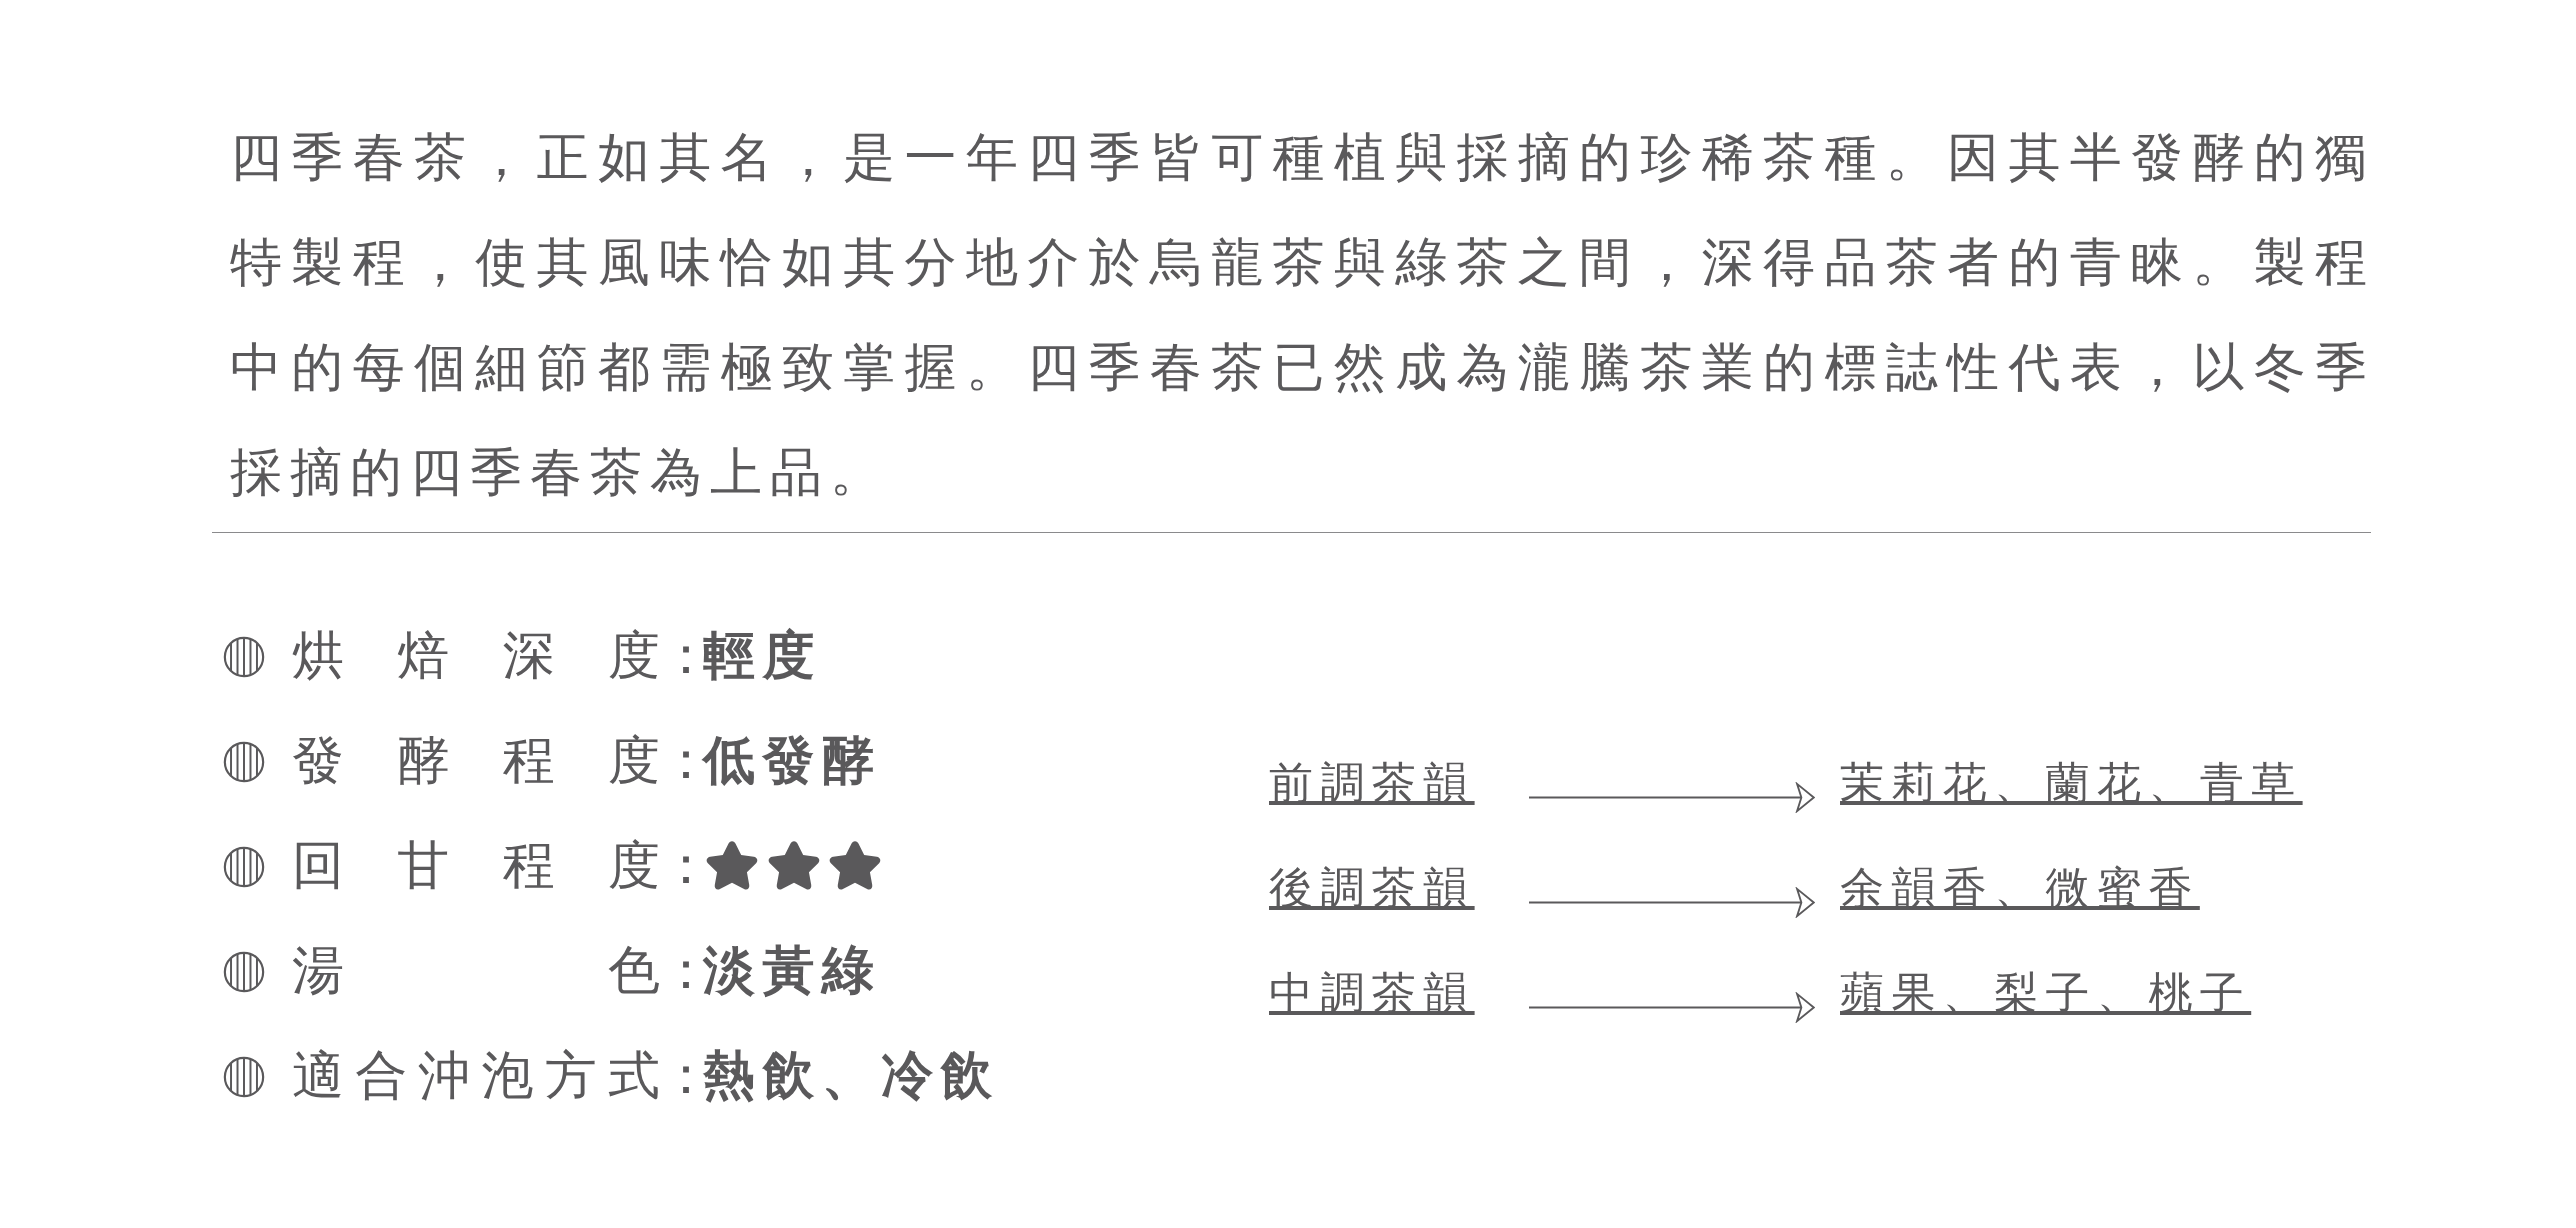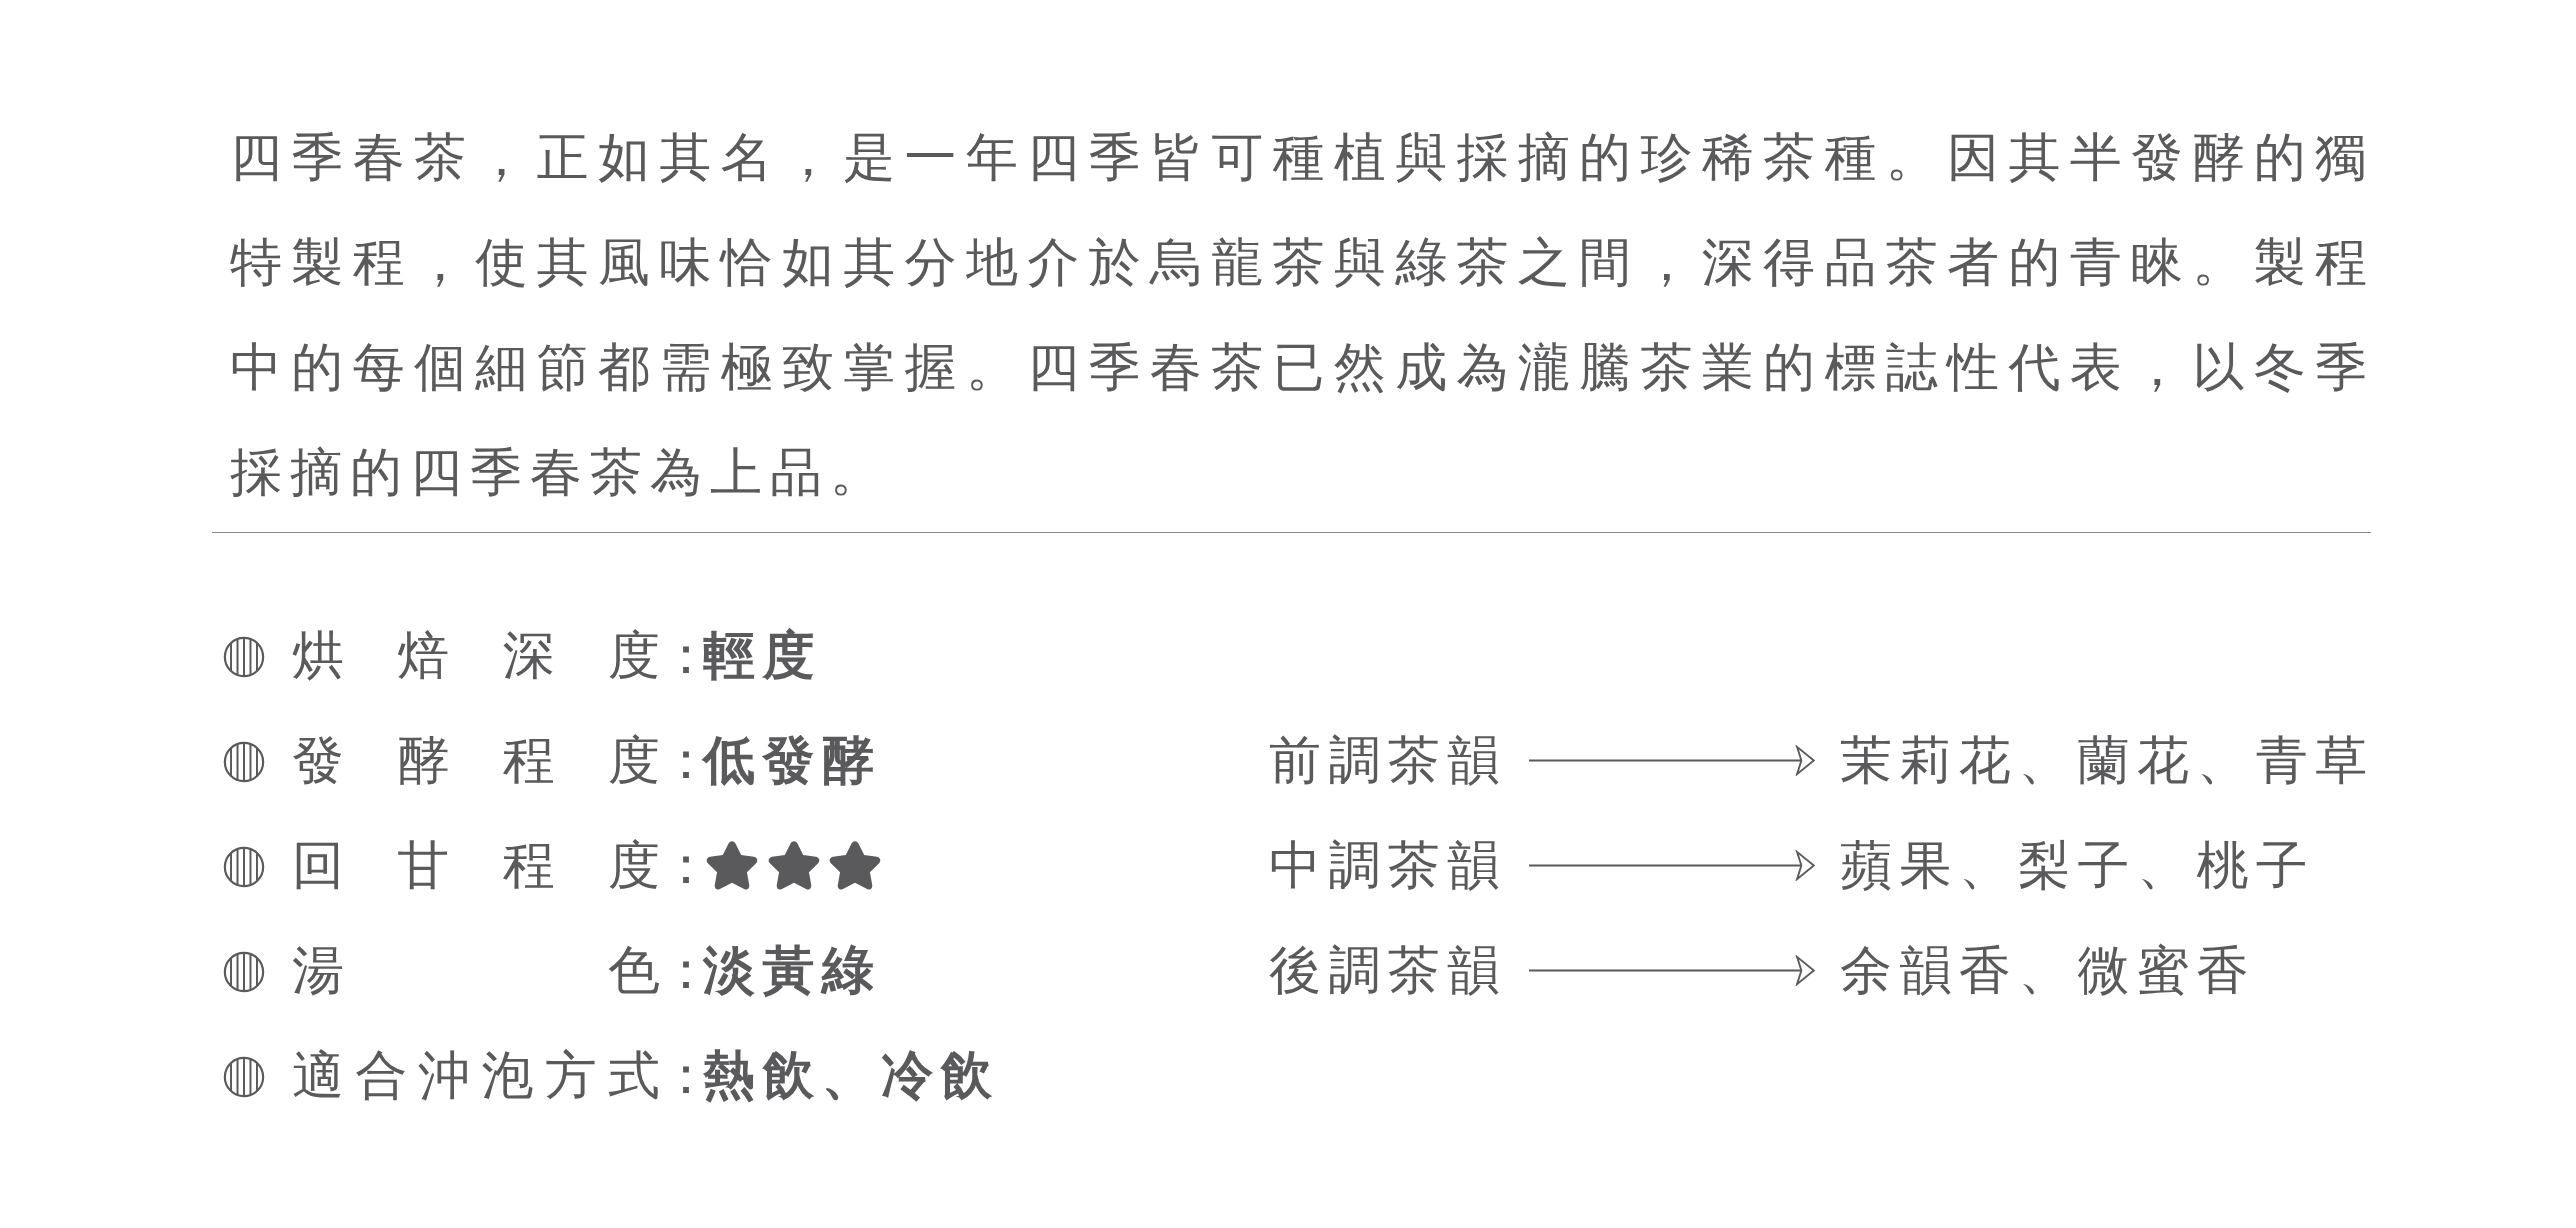--- a/index.html
+++ b/index.html
@@ -84,23 +84,24 @@
     }
     .notes {
       position: absolute;
       left: 1269px;
       top: 708px;
       width: 1113px;
     }
     .note-row {
       height: 105px;
       display: flex;
-      align-items: center;
-      font-size: 52px;
+      align-items: flex-end;
+      font-size: 44px;
       white-space: nowrap;
+      text-decoration: underline;
     }
     .note-label {
       letter-spacing: 7.4px;
       width: 260px;
       display: inline-block;
     }
     .arrow {
       width: 286px;
       height: 31px;
       margin-right: 25px;
@@ -262,29 +263,29 @@
 <div class="notes">
   <div class="note-row">
     <span class="note-label">前調茶韻</span>
     <svg class="arrow" viewBox="0 0 462 50">
       <line x1="0" y1="25" x2="440" y2="25" stroke="#5a595b" stroke-width="3"></line>
       <path d="M433 3 L460 25 L433 47 L440 25 Z" fill="#ffffff" stroke="#5a595b" stroke-width="3" stroke-linejoin="miter"></path>
     </svg>
     <span class="note-value">茉莉花、蘭花、青草</span>
   </div>
   <div class="note-row">
+    <span class="note-label">後調茶韻</span>
+    <svg class="arrow" viewBox="0 0 462 50">
+      <line x1="0" y1="25" x2="440" y2="25" stroke="#5a595b" stroke-width="3"></line>
+      <path d="M433 3 L460 25 L433 47 L440 25 Z" fill="#ffffff" stroke="#5a595b" stroke-width="3" stroke-linejoin="miter"></path>
+    </svg>
+    <span class="note-value">余韻香、微蜜香</span>
+  </div>
+  <div class="note-row">
     <span class="note-label">中調茶韻</span>
     <svg class="arrow" viewBox="0 0 462 50">
       <line x1="0" y1="25" x2="440" y2="25" stroke="#5a595b" stroke-width="3"></line>
       <path d="M433 3 L460 25 L433 47 L440 25 Z" fill="#ffffff" stroke="#5a595b" stroke-width="3" stroke-linejoin="miter"></path>
     </svg>
     <span class="note-value">蘋果、梨子、桃子</span>
   </div>
-  <div class="note-row">
-    <span class="note-label">後調茶韻</span>
-    <svg class="arrow" viewBox="0 0 462 50">
-      <line x1="0" y1="25" x2="440" y2="25" stroke="#5a595b" stroke-width="3"></line>
-      <path d="M433 3 L460 25 L433 47 L440 25 Z" fill="#ffffff" stroke="#5a595b" stroke-width="3" stroke-linejoin="miter"></path>
-    </svg>
-    <span class="note-value">余韻香、微蜜香</span>
-  </div>
 </div>
 
 
 </body></html>

